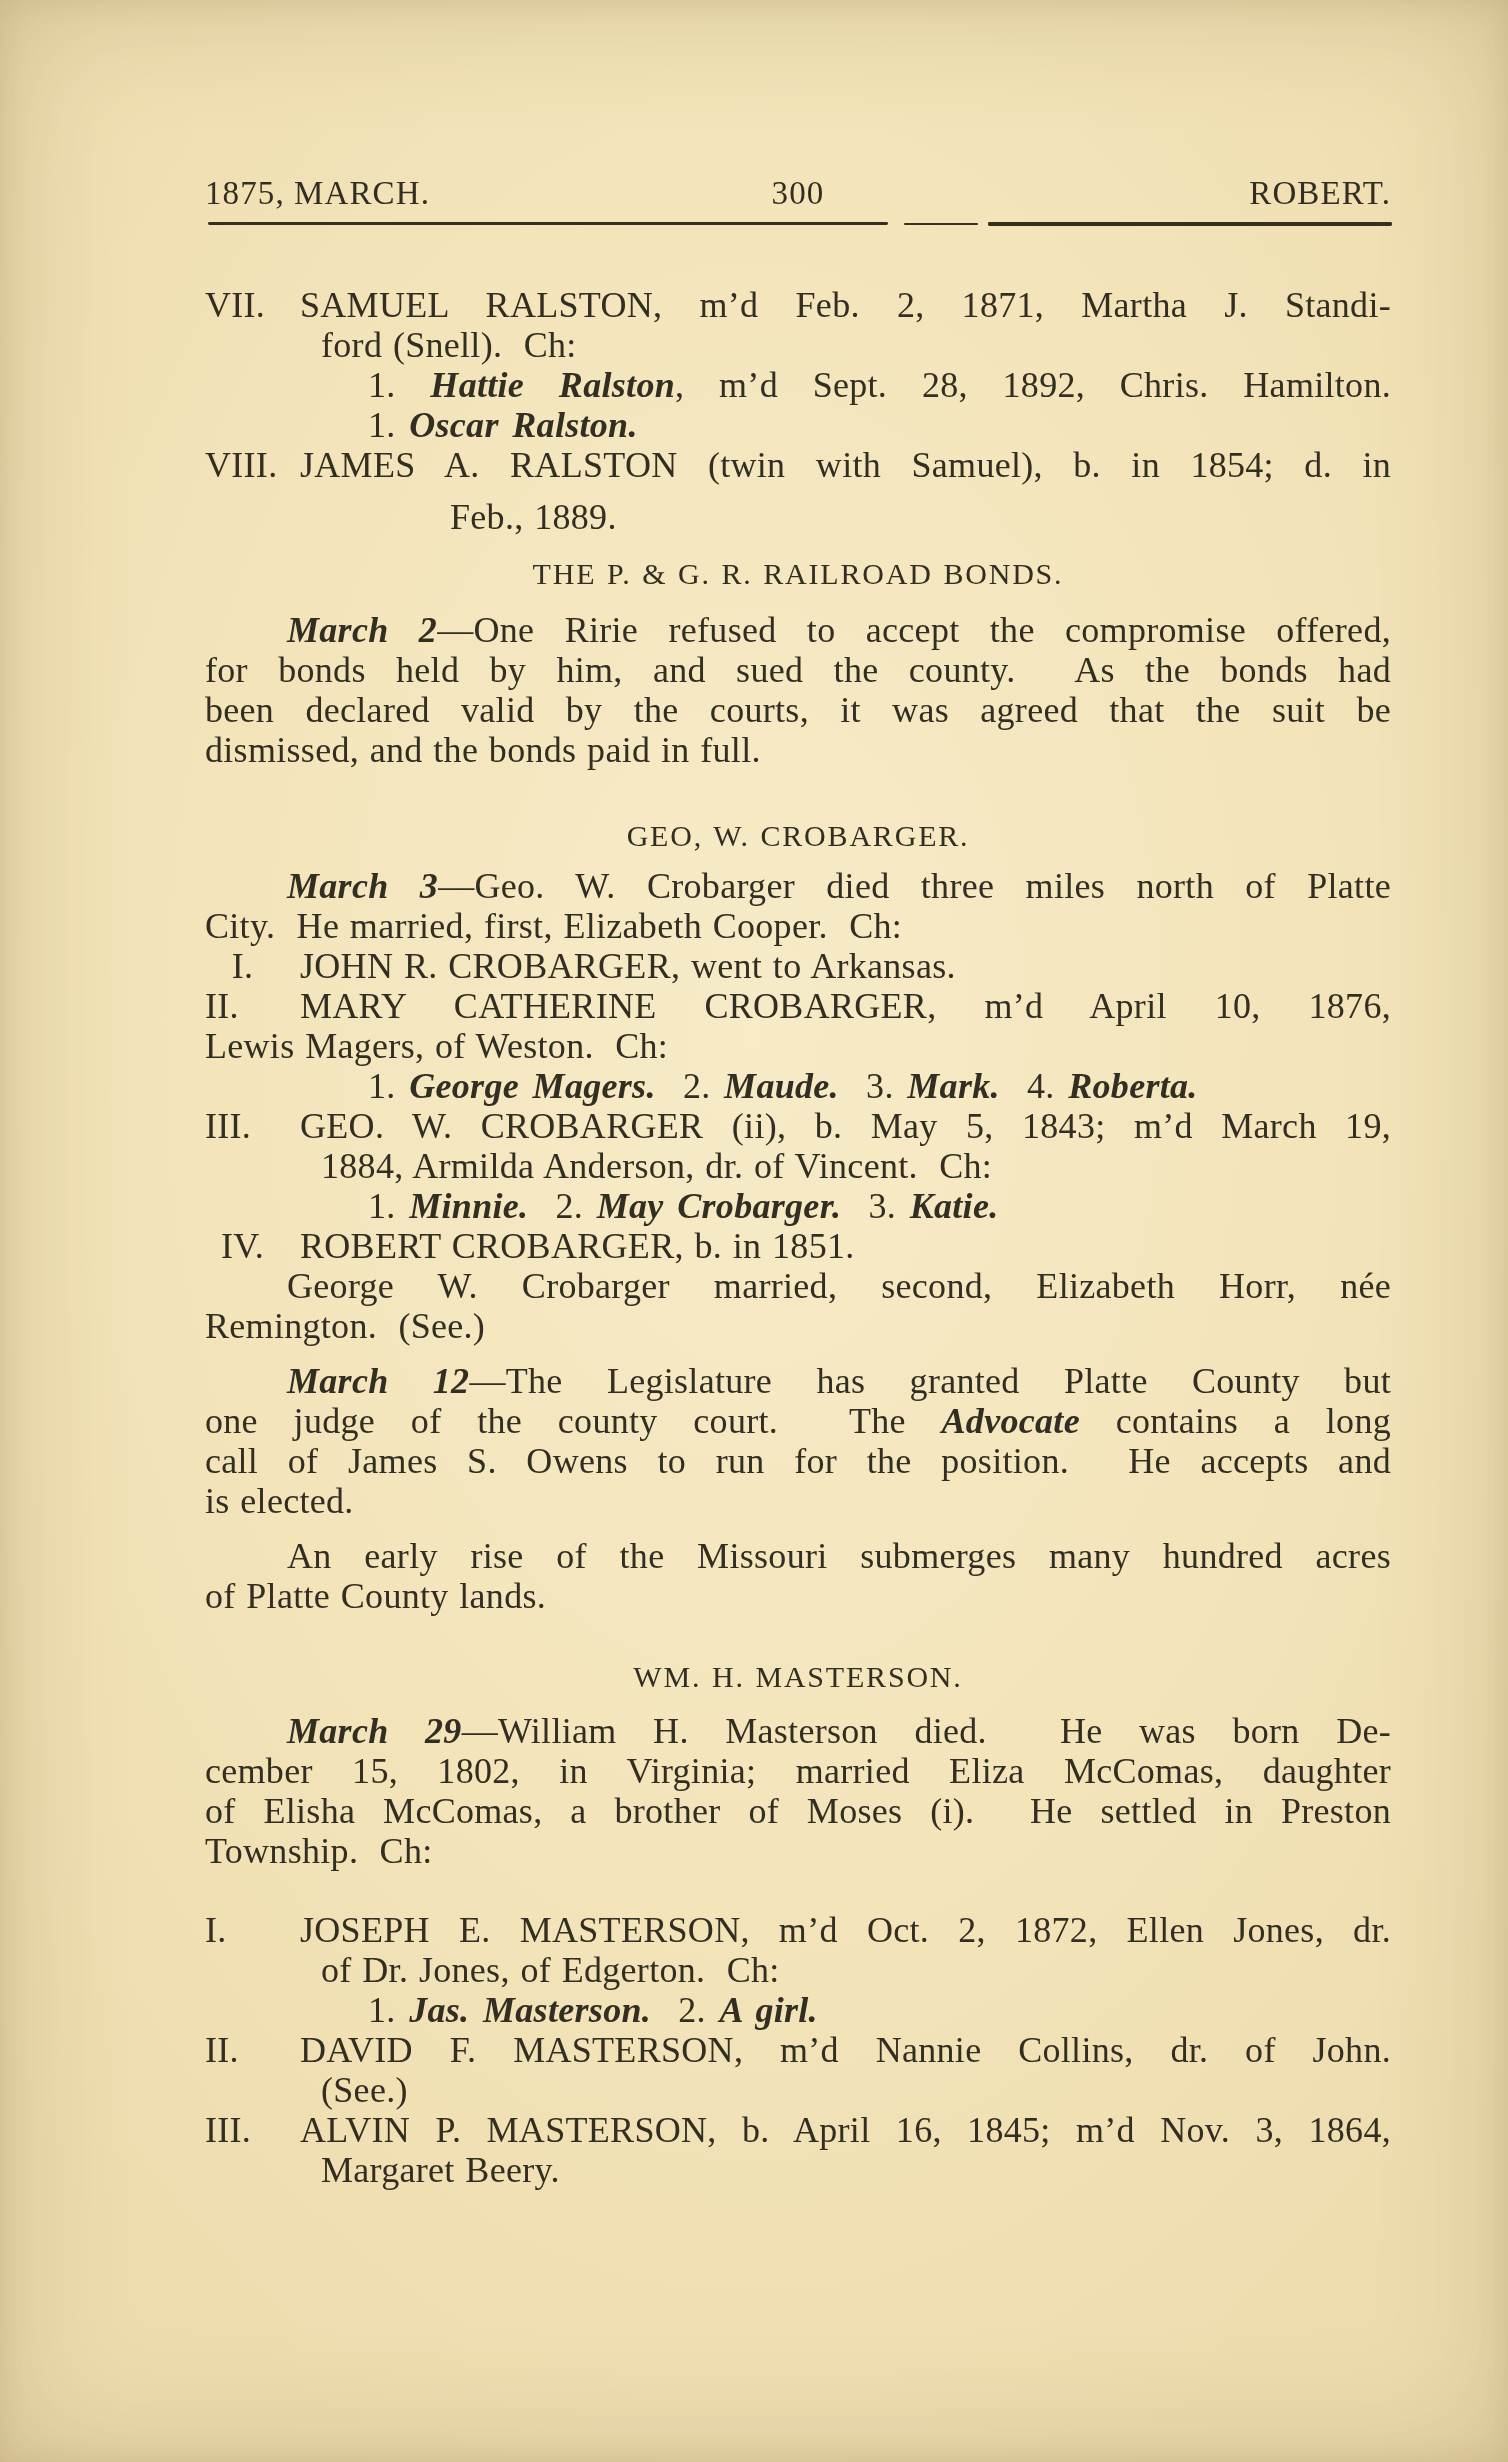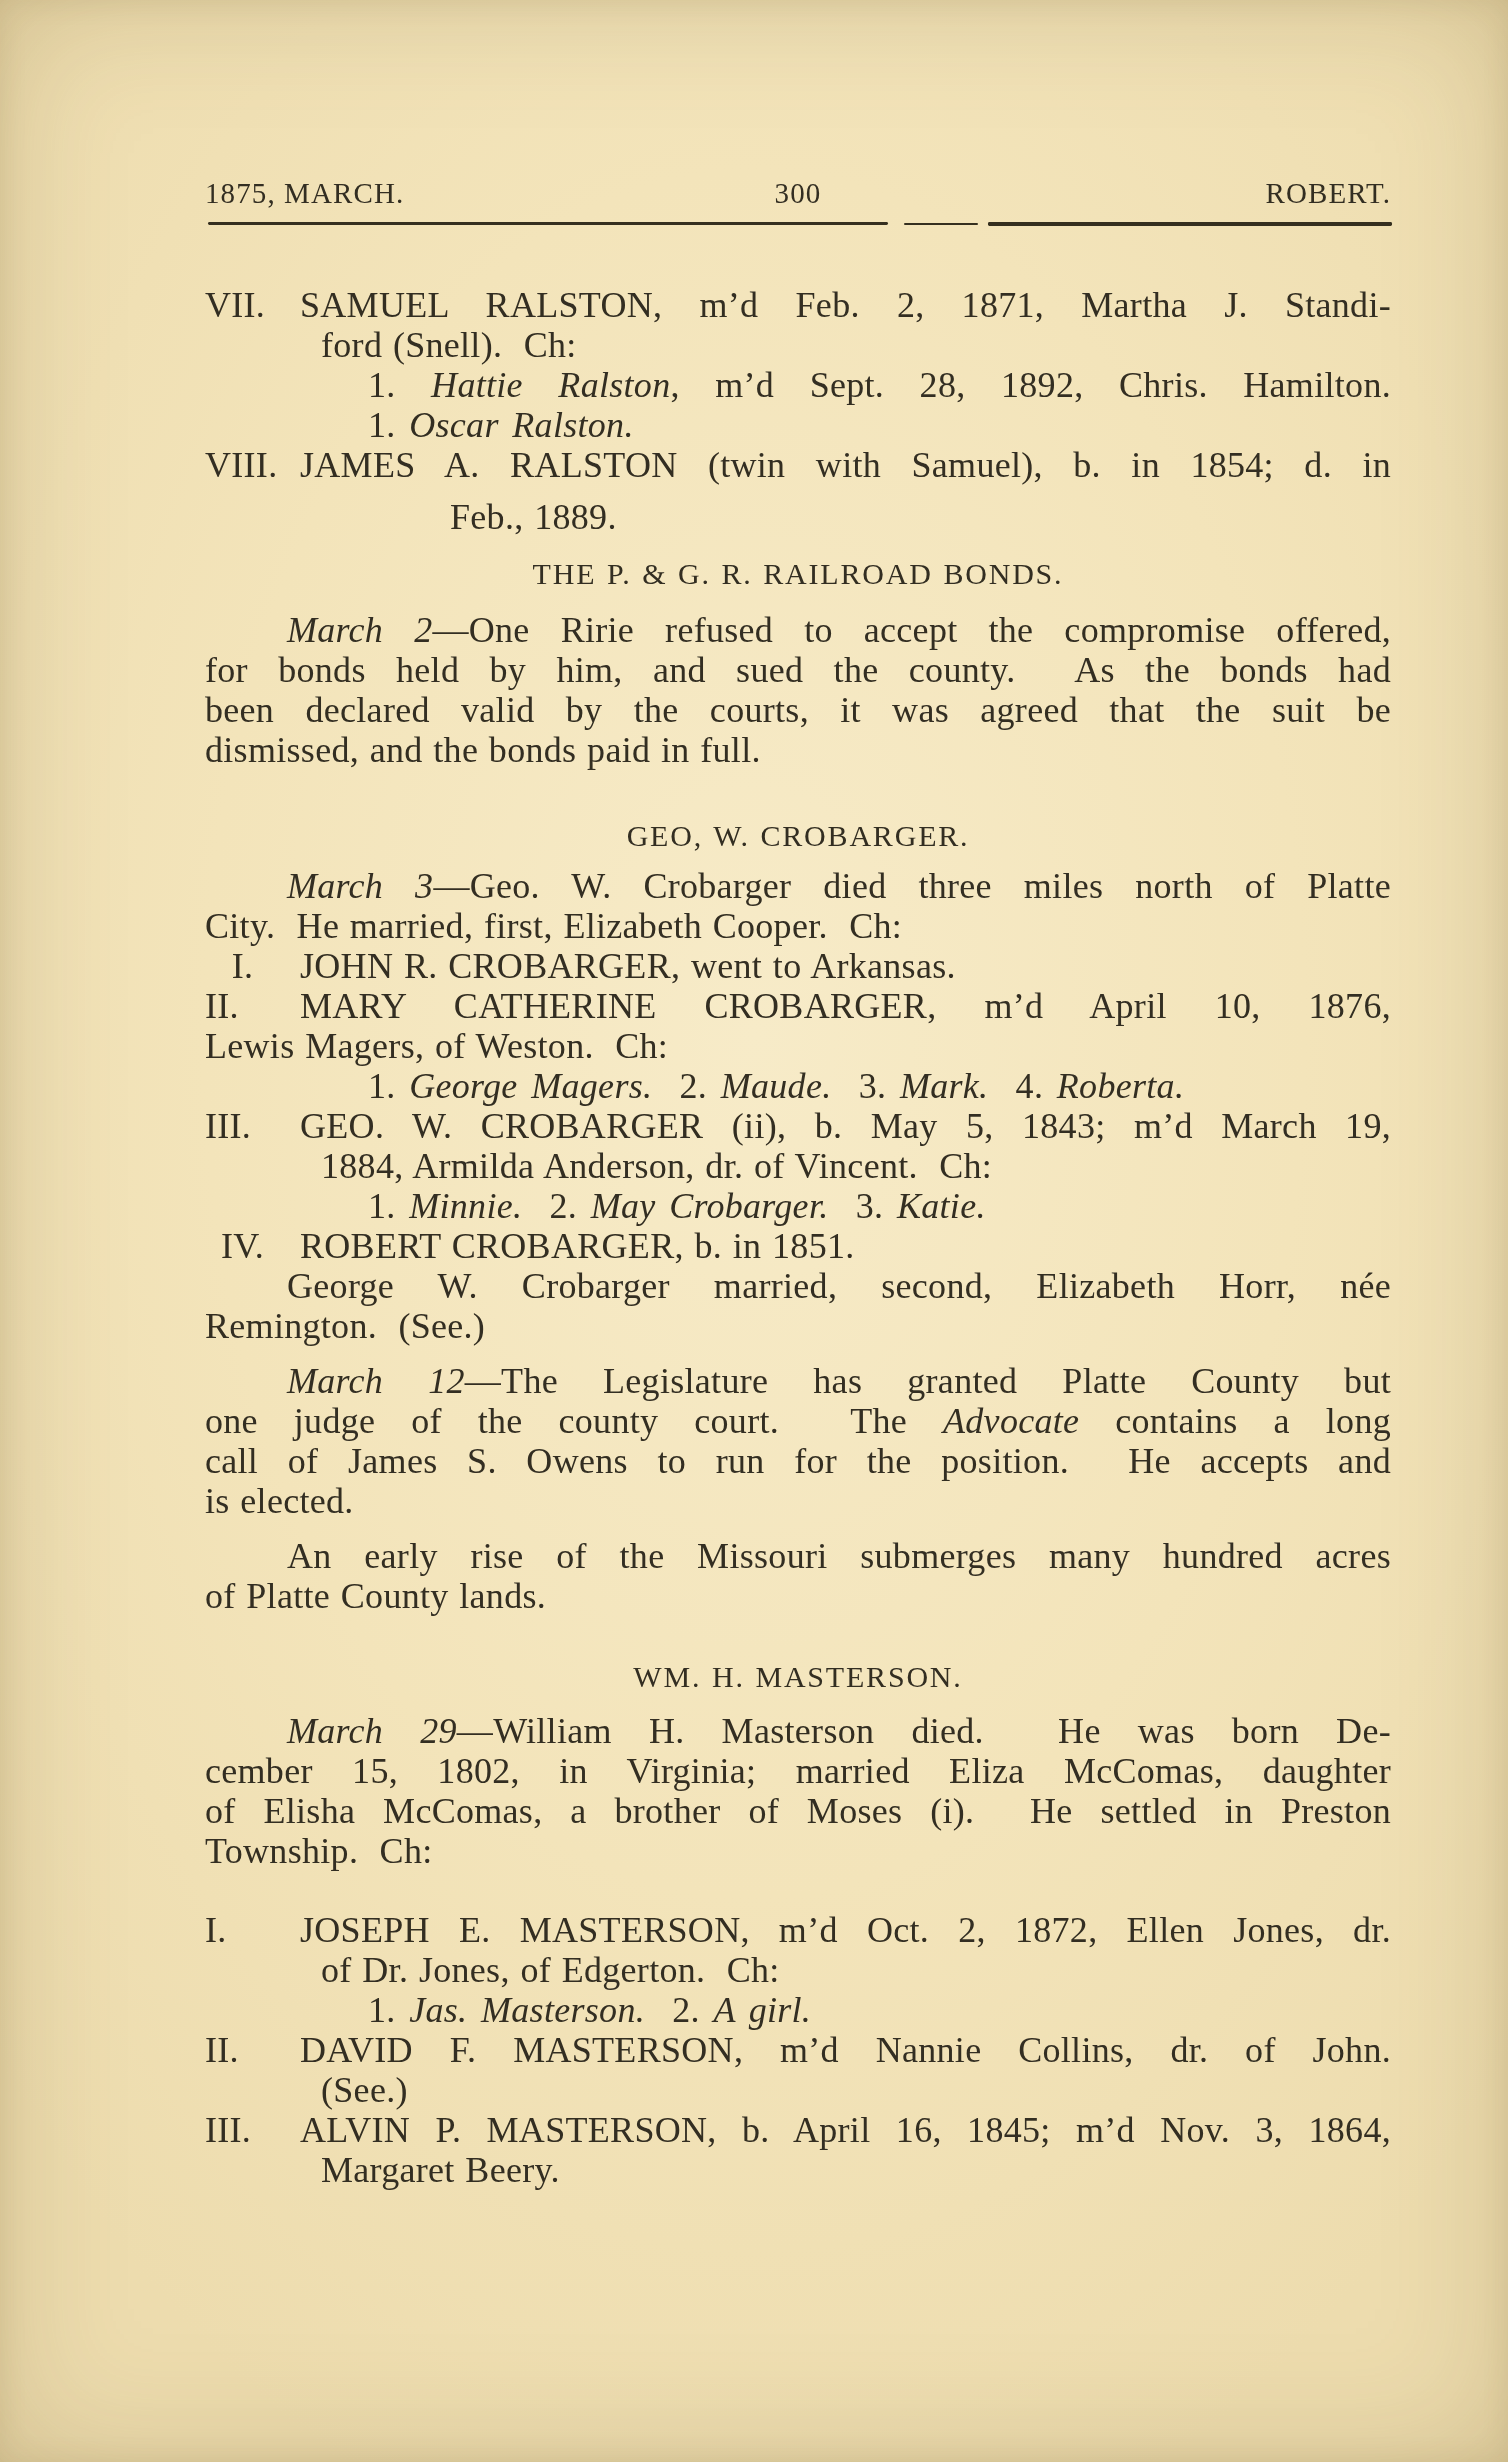--- a/index.html
+++ b/index.html
@@ -12,40 +12,40 @@
   .page{
     position:relative;width:1509px;height:2462px;
     background:
       radial-gradient(ellipse 999px 1569px at 50% 42%, #f7ebc8 0%, #f3e4ba 55%, #eddcae 100%);
     box-shadow:inset 0 0 128px rgba(110,85,35,.22), inset 0 0 28.5px rgba(110,85,35,.12);
     color:#332e22;
   }
   
   .runhead{
     position:absolute;left:205px;width:1186px;top:175px;height:36px;
-    font-size:29px;line-height:36px;letter-spacing:1.1px;
+    font-size:33px;line-height:36px;letter-spacing:1.1px;
   }
   .rh-left{position:absolute;left:0;top:0;}
   .rh-center{position:absolute;left:593px;top:0;transform:translateX(-50%);}
   .rh-right{position:absolute;right:0;top:0;}
   
   .rule{position:absolute;background:#352f1f;height:2.9px;border-radius:1.4px;}
   .rule.r1{left:208px;top:222px;width:680px;}
   .rule.r2{left:904px;top:223px;width:74px;height:2.1px;}
   .rule.r3{left:988px;top:222px;width:404px;height:3.6px;}
   
   .content{
     position:absolute;left:205px;top:285px;width:1186px;
     font-size:36px;line-height:40px;
     letter-spacing:0.3px;word-spacing:1.4px;
     white-space:pre-wrap;
   }
   .ln{min-height:40px;}
   .j{text-align:justify;text-align-last:justify;}
-  .i{font-style:italic;}
+  .i{font-style:italic;font-weight:bold;}
   .num{
     display:inline-block;width:75px;margin-right:20px;
     text-align:center;white-space:pre;
   }
   .cont{padding-left:116px;}
   .cont2{padding-left:245px;margin-top:12px;}
   .item{padding-left:163px;word-spacing:4.3px;}
   .pfirst{text-indent:82px;}
   .heading{
     text-align:center;text-align-last:center;

